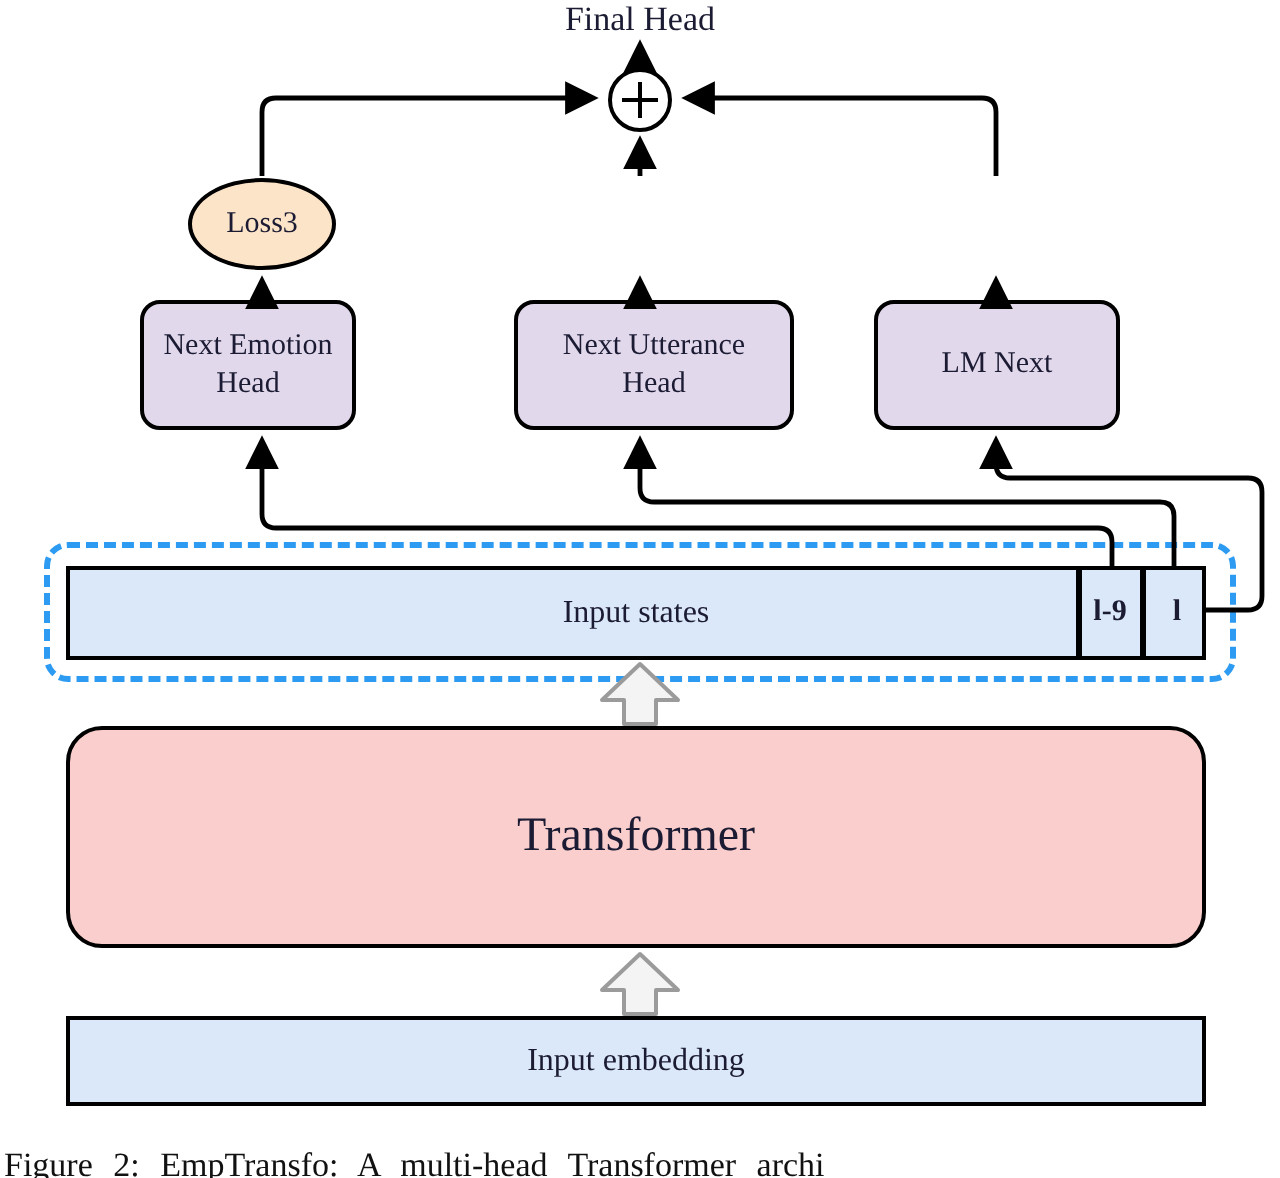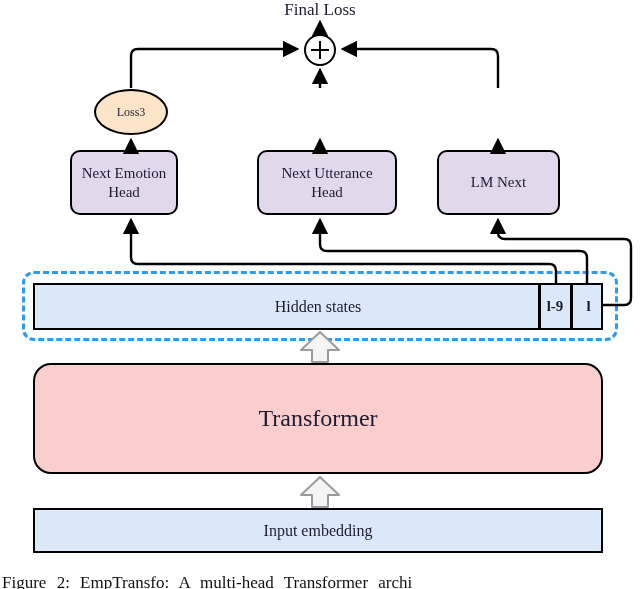--- a/index.html
+++ b/index.html
@@ -11,21 +11,21 @@
   body{background:#ffffff;font-family:"Liberation Serif", serif;color:var(--ink)}
   #stage{position:relative;width:640px;height:589px;background:#fff;overflow:hidden}
 
   .abs{position:absolute}
   .label{color:var(--ink)}
 
   #final-loss{left:250px;top:0;width:140px;text-align:center;font-size:17px;z-index:1}
 
   .loss-ellipse{width:74px;height:46px;top:89px;border:2.5px solid var(--line);
     border-radius:50%;background:var(--peach-fill);display:flex;align-items:center;
-    justify-content:center;font-size:12px;z-index:1}
+    justify-content:center;font-size:15px;z-index:1}
   #loss3{left:94px} #loss2{left:283px} #loss1{left:461px}
 
   .head-box{top:150px;height:65px;border:2.5px solid var(--line);border-radius:10px;
     background:var(--purple-fill);display:flex;align-items:center;justify-content:center;
     text-align:center;font-size:15px;line-height:1.25;padding:2px 6px;z-index:1}
   #head-emotion{left:70px;width:108px}
   #head-utterance{left:257px;width:140px}
   #head-lm{left:437px;width:123px}
 
   #dashed-wrap{left:22px;top:271px;width:596px;height:70px;
@@ -56,40 +56,40 @@
     pointer-events:none}
   .wire{fill:none;stroke:var(--line);stroke-width:2.4px}
   .block-arrow{fill:var(--blockarrow-fill);stroke:var(--blockarrow-stroke);
     stroke-width:2px;stroke-linejoin:round}
 </style>
 </head>
 <body>
 
 <div id="stage">
 
-  <div id="final-loss" class="abs label">Final Loss</div>
+  <div id="final-loss" class="abs label">Final Head</div>
 
   <div id="loss3" class="abs loss-ellipse">
     <span>Loss3</span>
   </div>
 
   <div id="head-emotion" class="abs head-box">
     <span>Next Emotion Head</span>
   </div>
   <div id="head-utterance" class="abs head-box">
     <span>Next Utterance Head</span>
   </div>
   <div id="head-lm" class="abs head-box">
     <span>LM Next</span>
   </div>
 
   <div id="dashed-wrap" class="abs"></div>
 
   <div id="hidden-bar" class="abs">
-    <div id="hidden-label">Hidden states</div>
+    <div id="hidden-label">Input states</div>
     <div id="divider-1" class="cell-divider"></div>
     <div id="divider-2" class="cell-divider"></div>
     <div id="cell-lm1" class="cell-label">l-9</div>
     <div id="cell-l" class="cell-label">l</div>
   </div>
 
   <div id="transformer" class="abs">
     <span>Transformer</span>
   </div>
 

